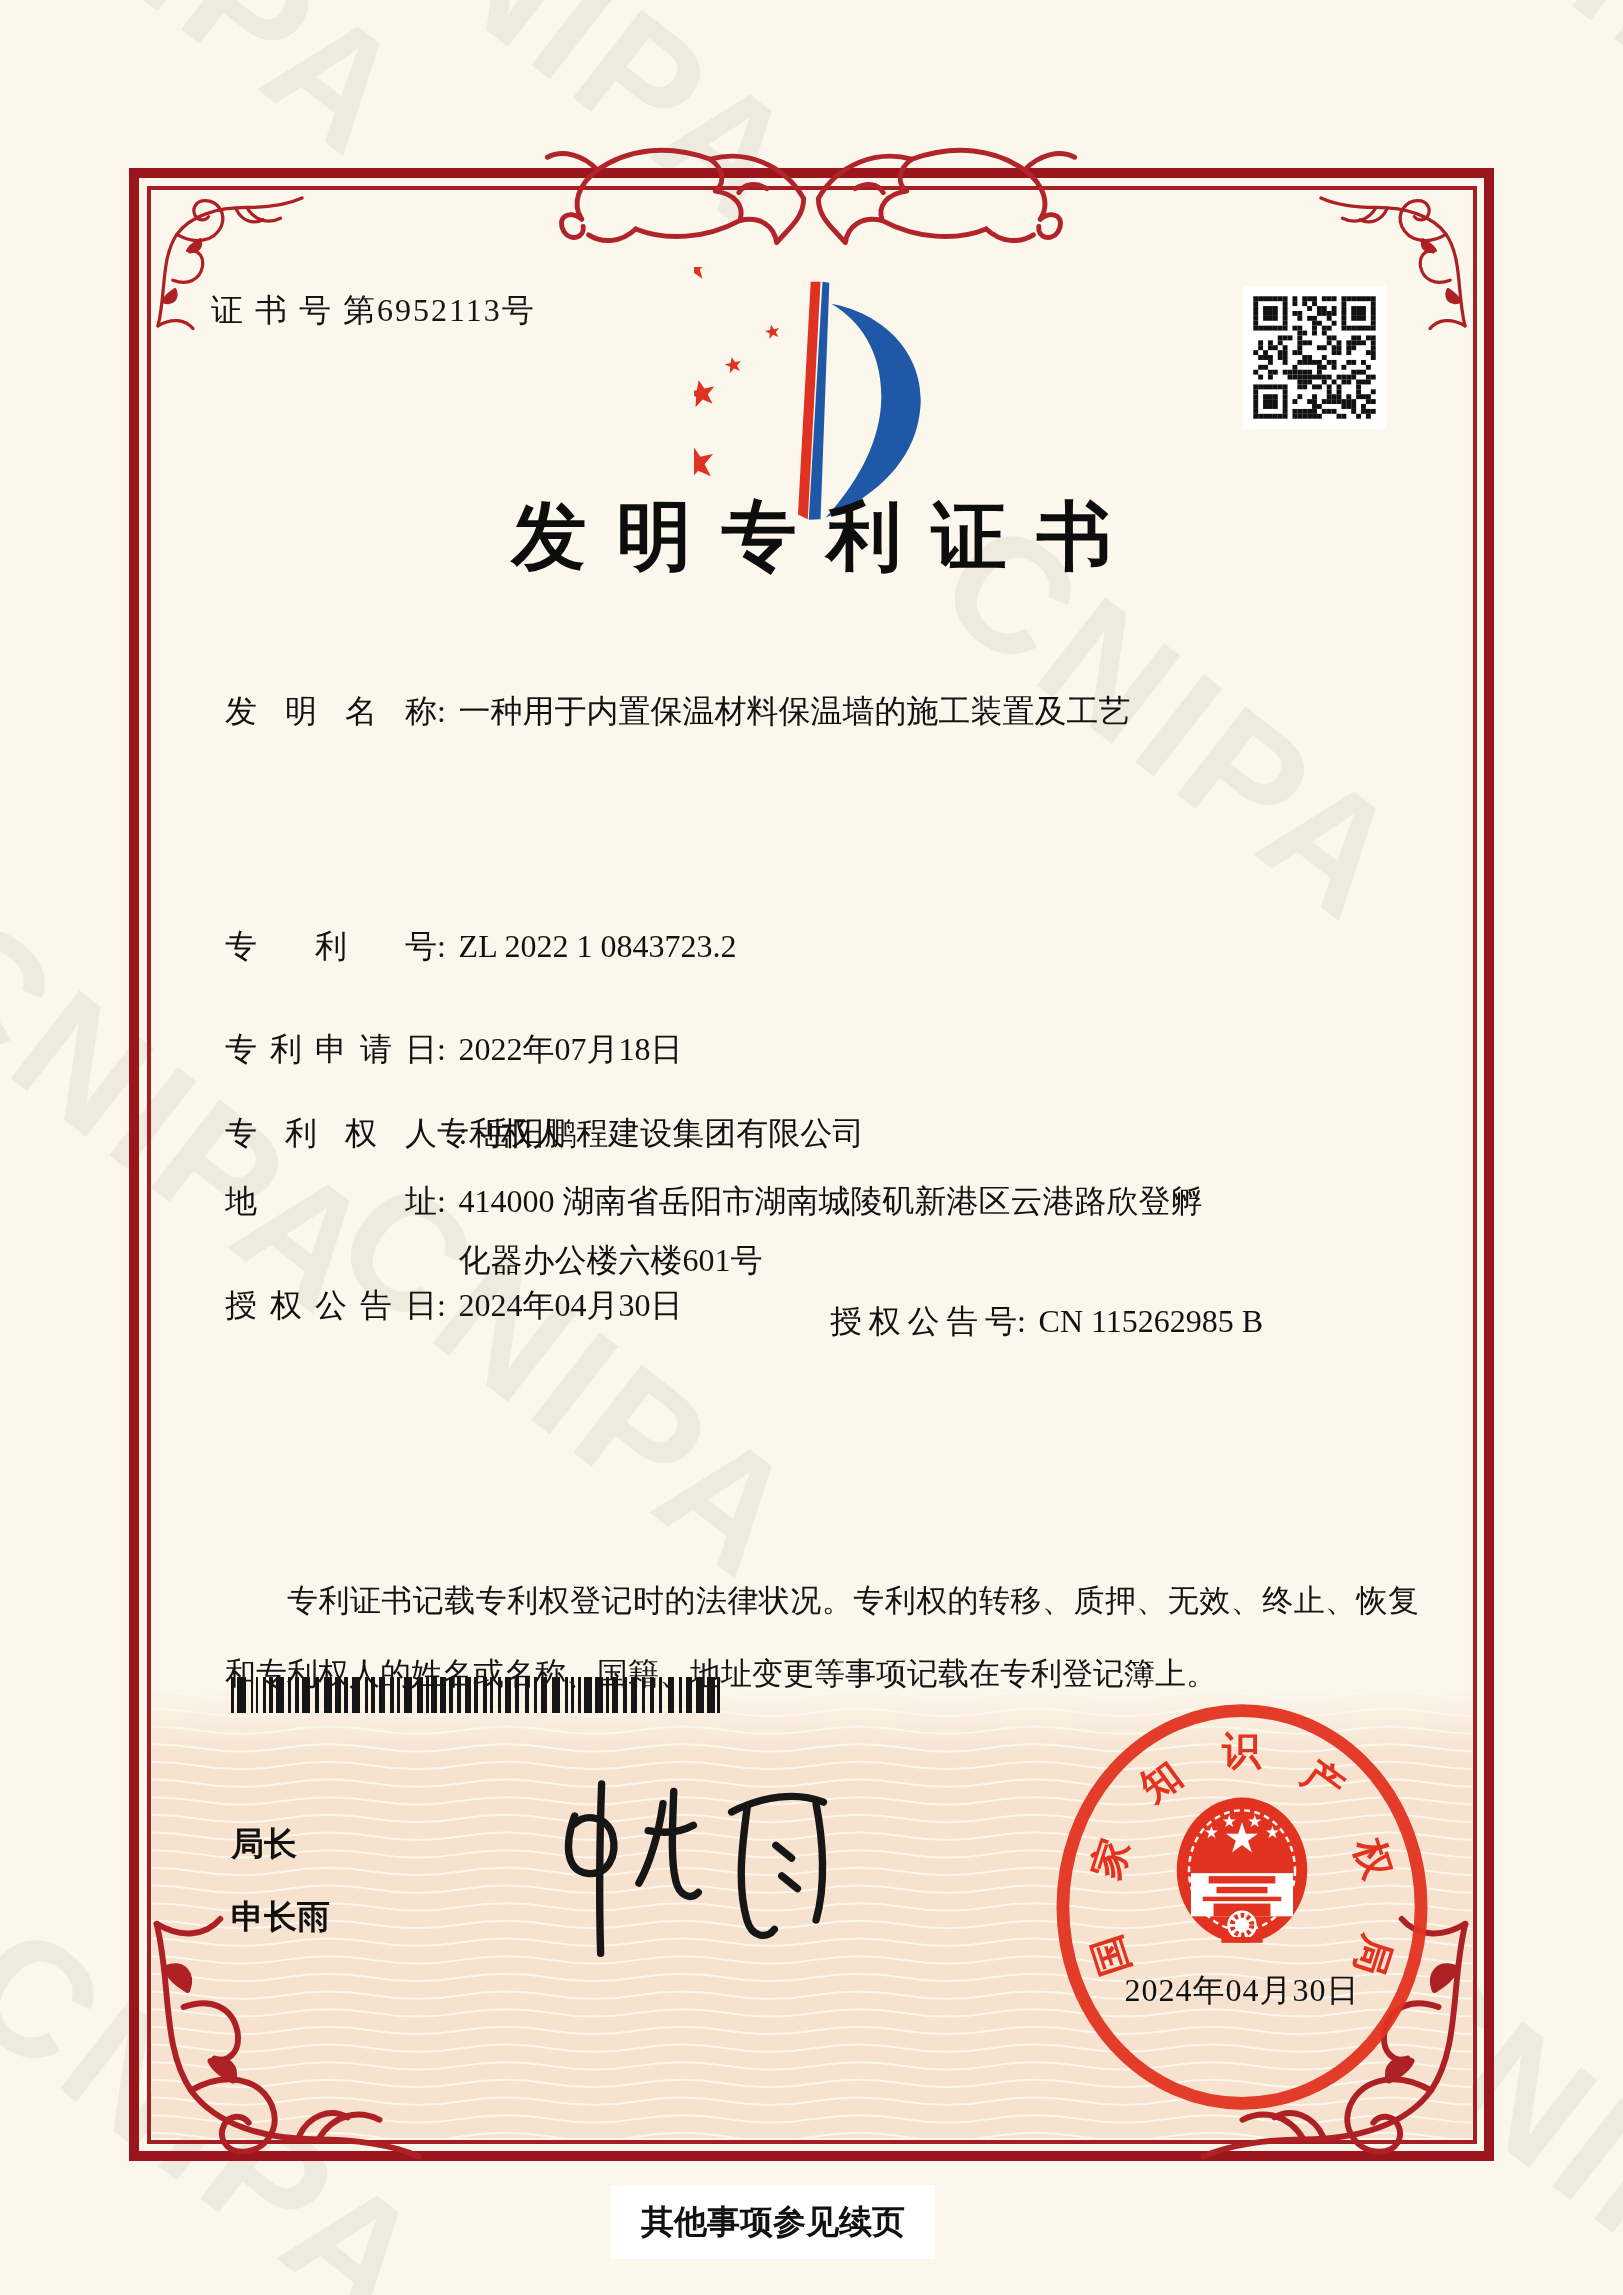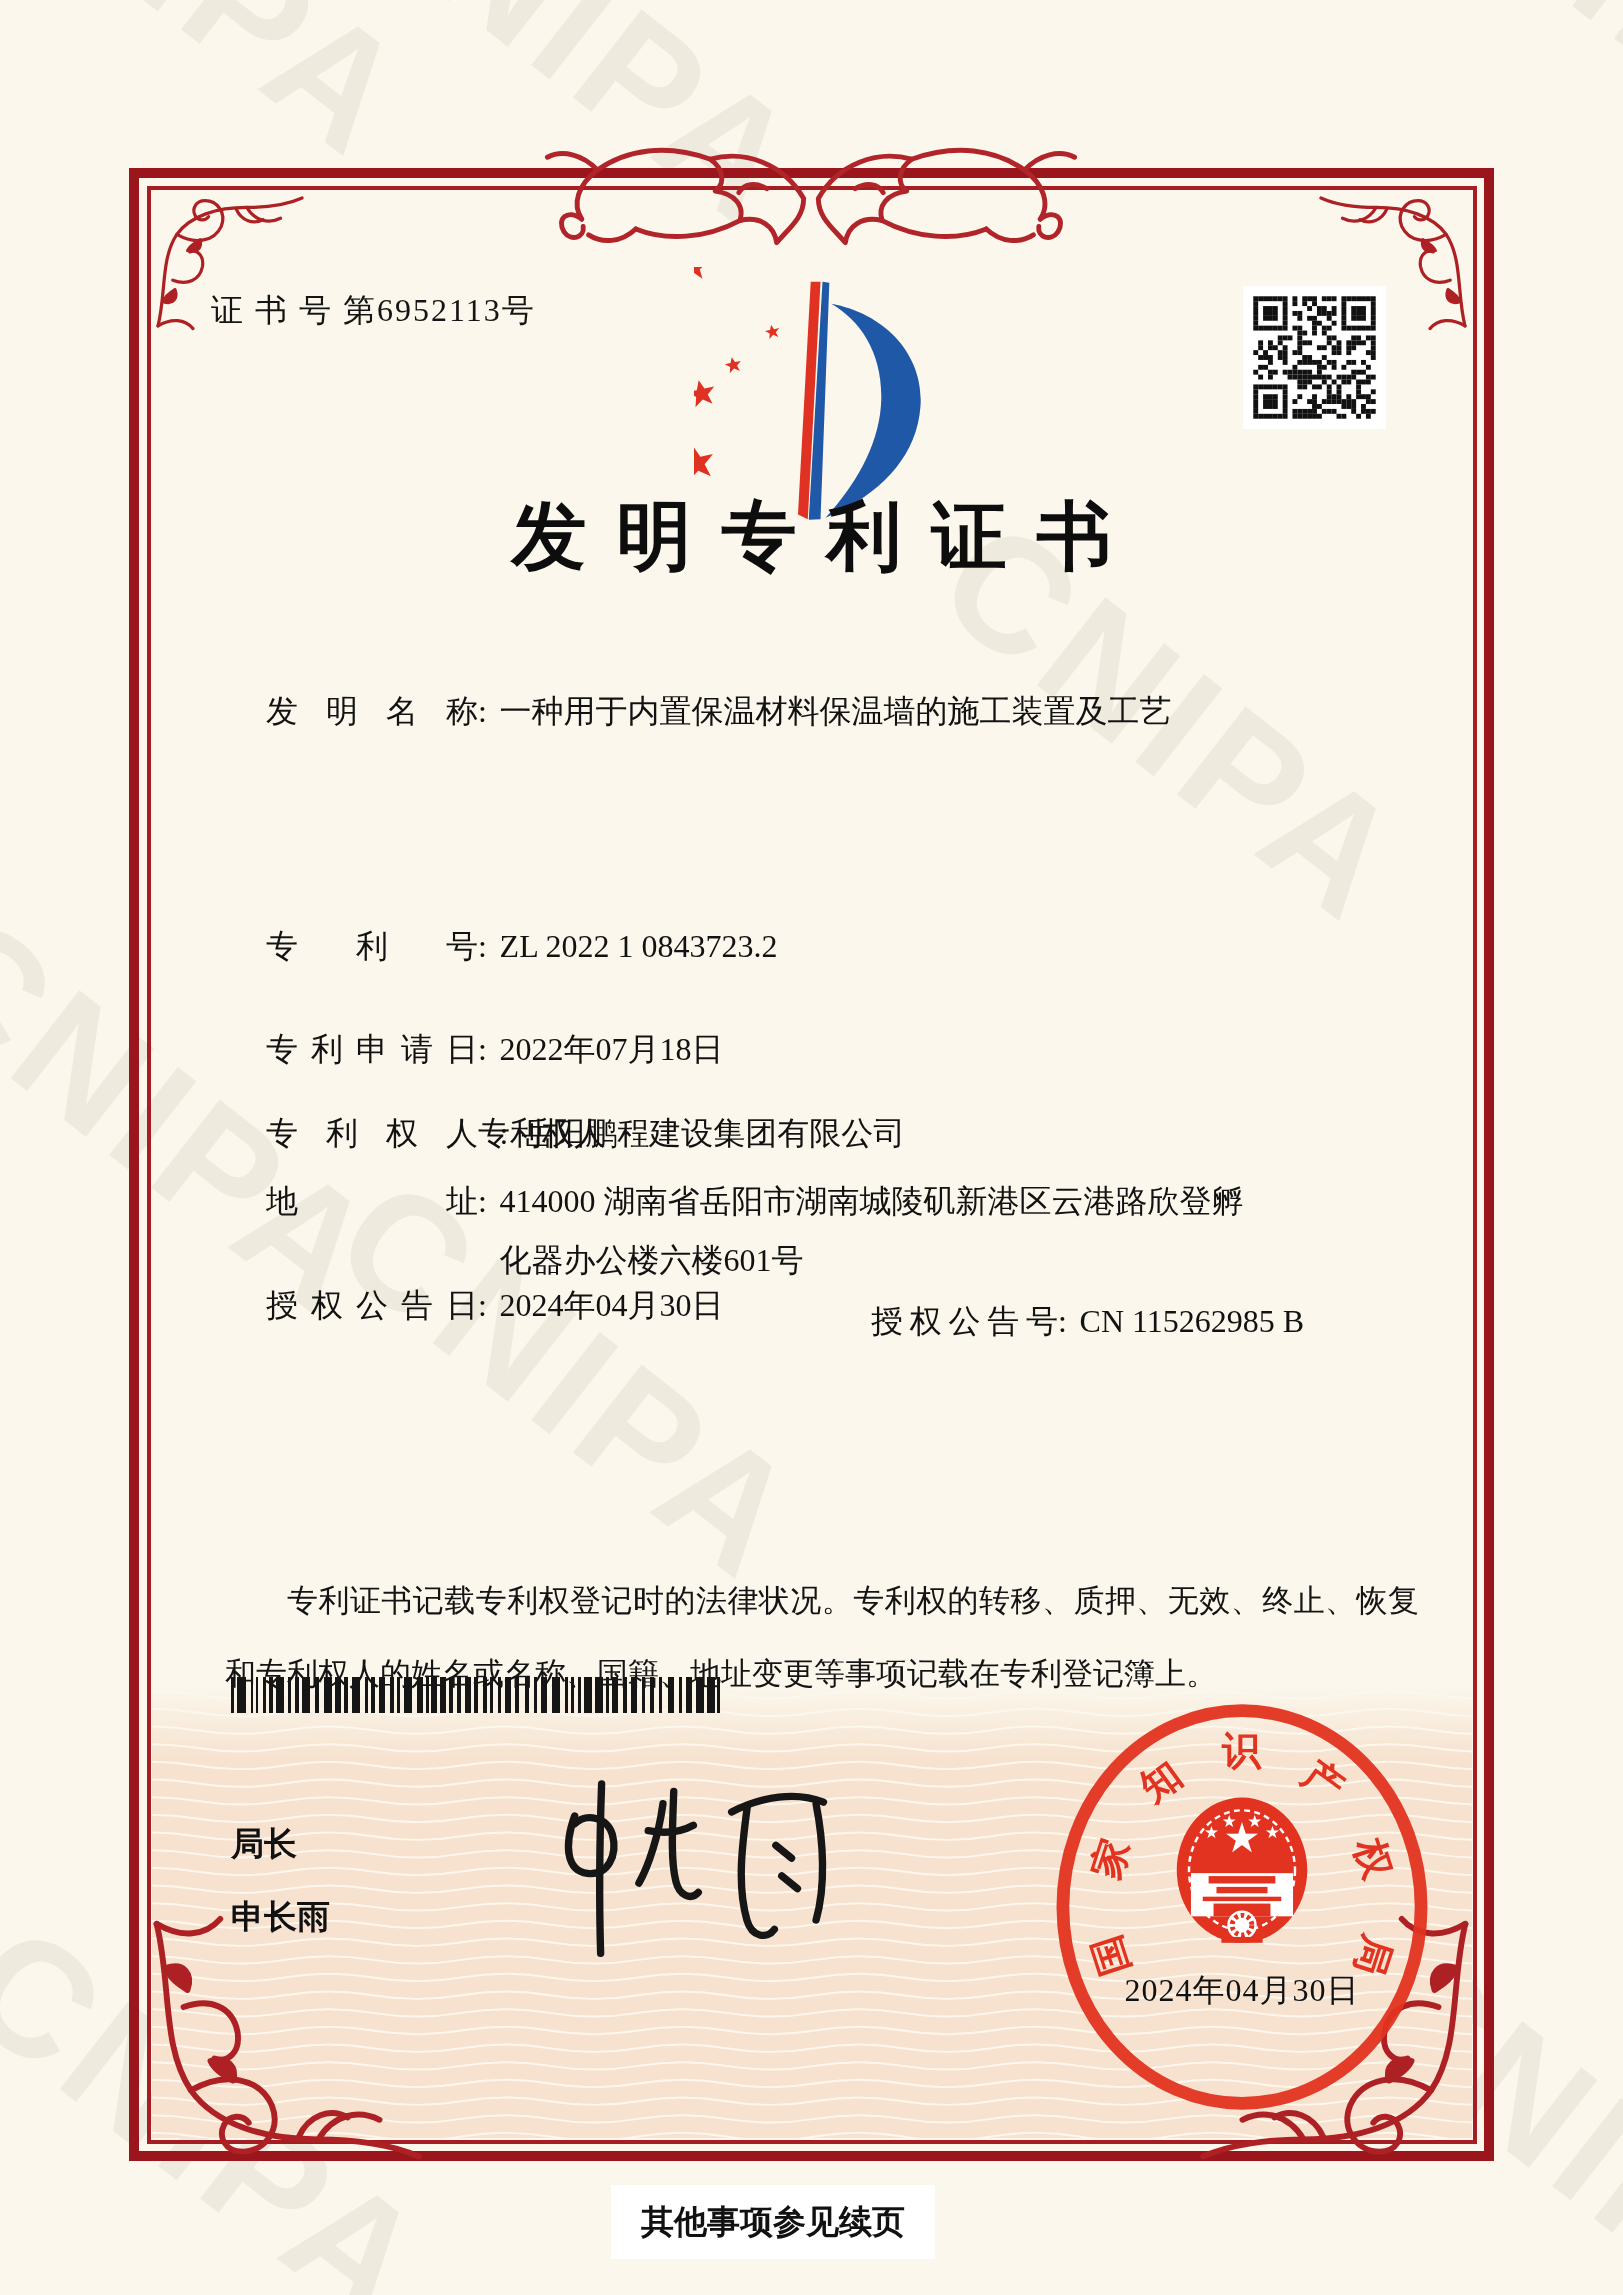--- a/index.html
+++ b/index.html
@@ -37,21 +37,21 @@
   }
   .title{
     position:absolute;left:0;top:487px;width:1623px;text-align:center;
     font-size:75px;font-weight:bold;letter-spacing:30px;padding-left:30px;
     box-sizing:border-box;color:#0d0d0d;
   }
   
   .frow{position:absolute;left:225px;font-size:32px;line-height:59px;white-space:nowrap;}
   .flabel{
     display:inline-block;width:212px;vertical-align:top;
-    text-align:justify;text-align-last:justify;margin-left:41px;
+    text-align:justify;text-align-last:justify;
   }
   .flabel.short{width:187px;}
   .fcolon{display:inline-block;width:21.6px;vertical-align:top;}
   .fvalue{display:inline-block;vertical-align:top;white-space:normal;}
   .grant2{position:absolute;left:605px;top:16px;}
   
   .para{
     position:absolute;left:225px;width:1194px;
     font-size:31px;line-height:73px;text-indent:62px;text-align:justify;
     color:#141414;

